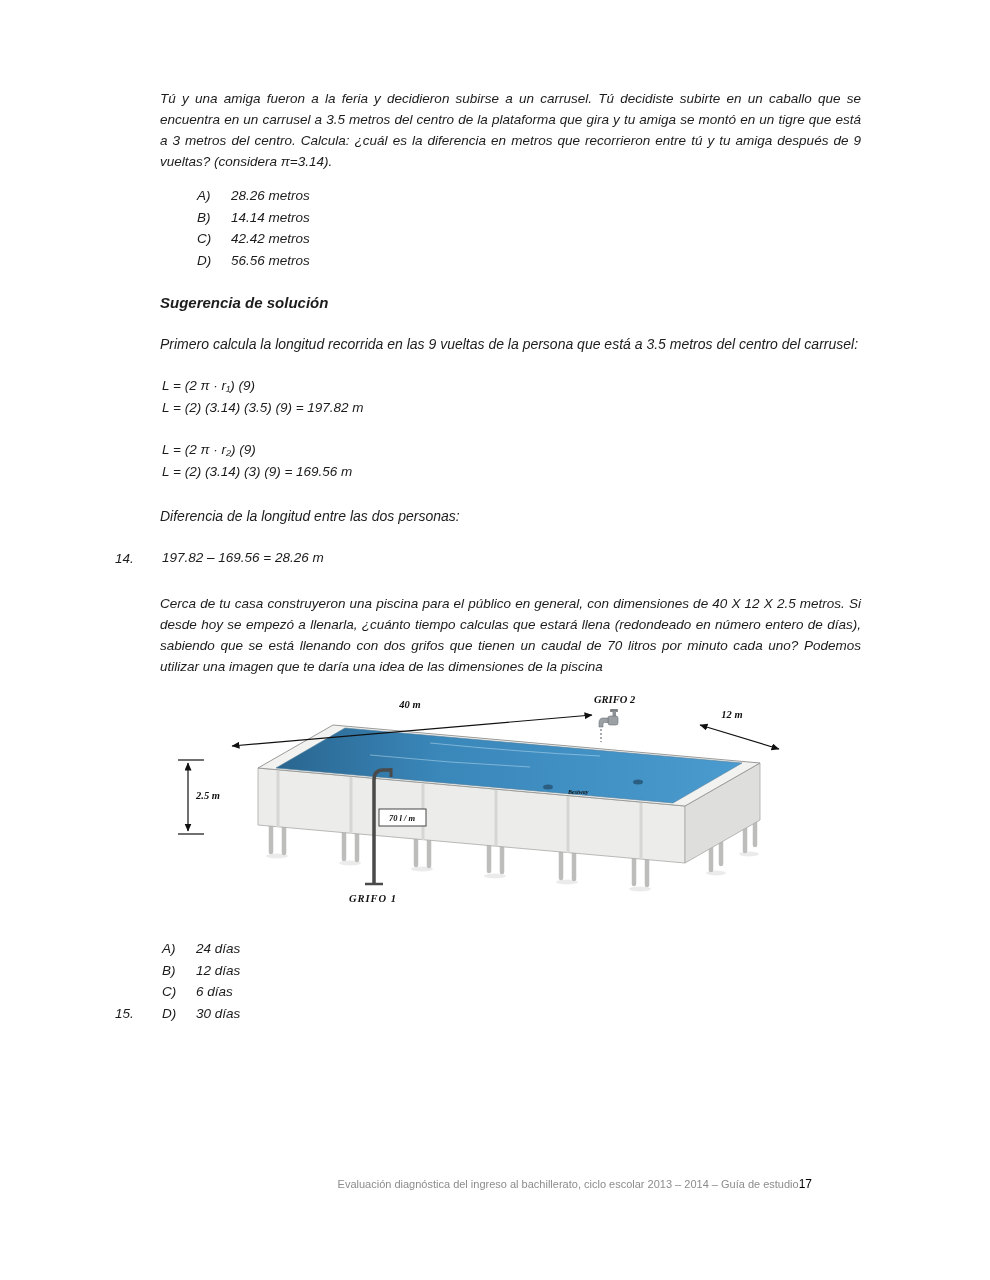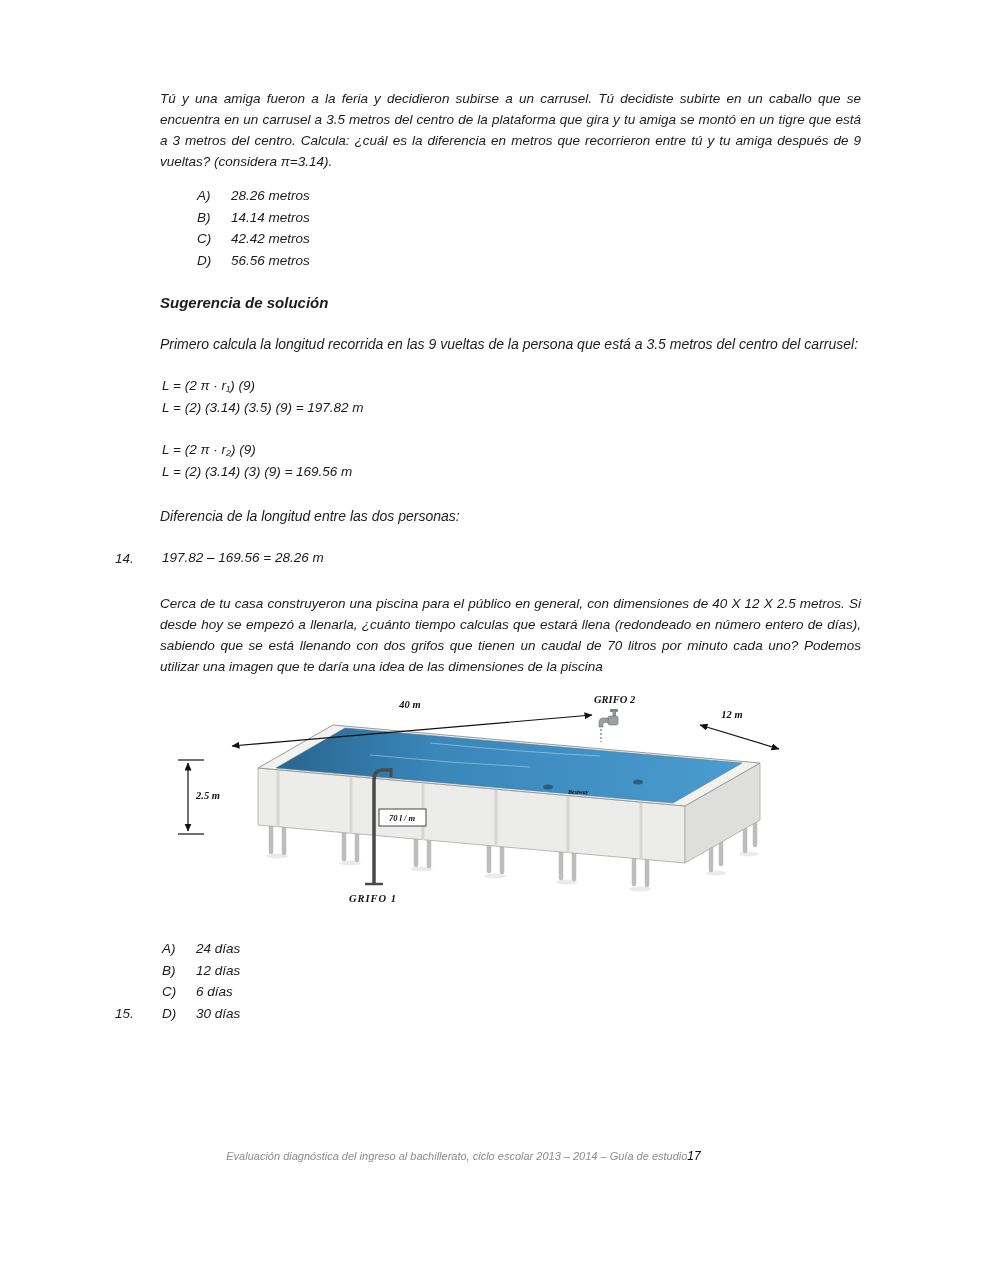--- a/index.html
+++ b/index.html
@@ -15,22 +15,22 @@
   .q-text{font-size:13.5px;line-height:21px;text-align:justify;margin:0;}
   .options{margin:13px 0 0 37px;}
   .option{display:flex;font-size:13.5px;line-height:21.5px;}
   .opt-label{flex:0 0 34px;}
   .sol-head{font-size:15px;font-weight:bold;margin:23px 0 0 0;}
   .para{font-size:14px;line-height:21px;text-align:justify;margin:23px 0 0 0;}
   .formula{font-size:13.5px;line-height:22px;margin:20px 0 0 2px;}
   .q15{margin-top:24px;}
   .figure-wrap{margin:6px 0 0 10px;width:620px;height:235px;}
   .q15-options{margin:20px 0 0 2px;}
-  .footer{position:absolute;left:115px;top:1149px;width:697px;
-          display:flex;justify-content:center;align-items:baseline;font-style:italic;}
+  .footer{position:absolute;left:115px;top:1177px;width:697px;
+          display:flex;justify-content:flex-end;align-items:baseline;}
   .footer-text{font-size:11px;color:#8c8c8c;}
   .page-num{font-size:12px;color:#000000;}
   svg text{font-family:"Liberation Serif",serif;font-weight:bold;fill:#111;}
 </style>
 </head>
 <body>
 
 <div class="content">
 
   <section>

